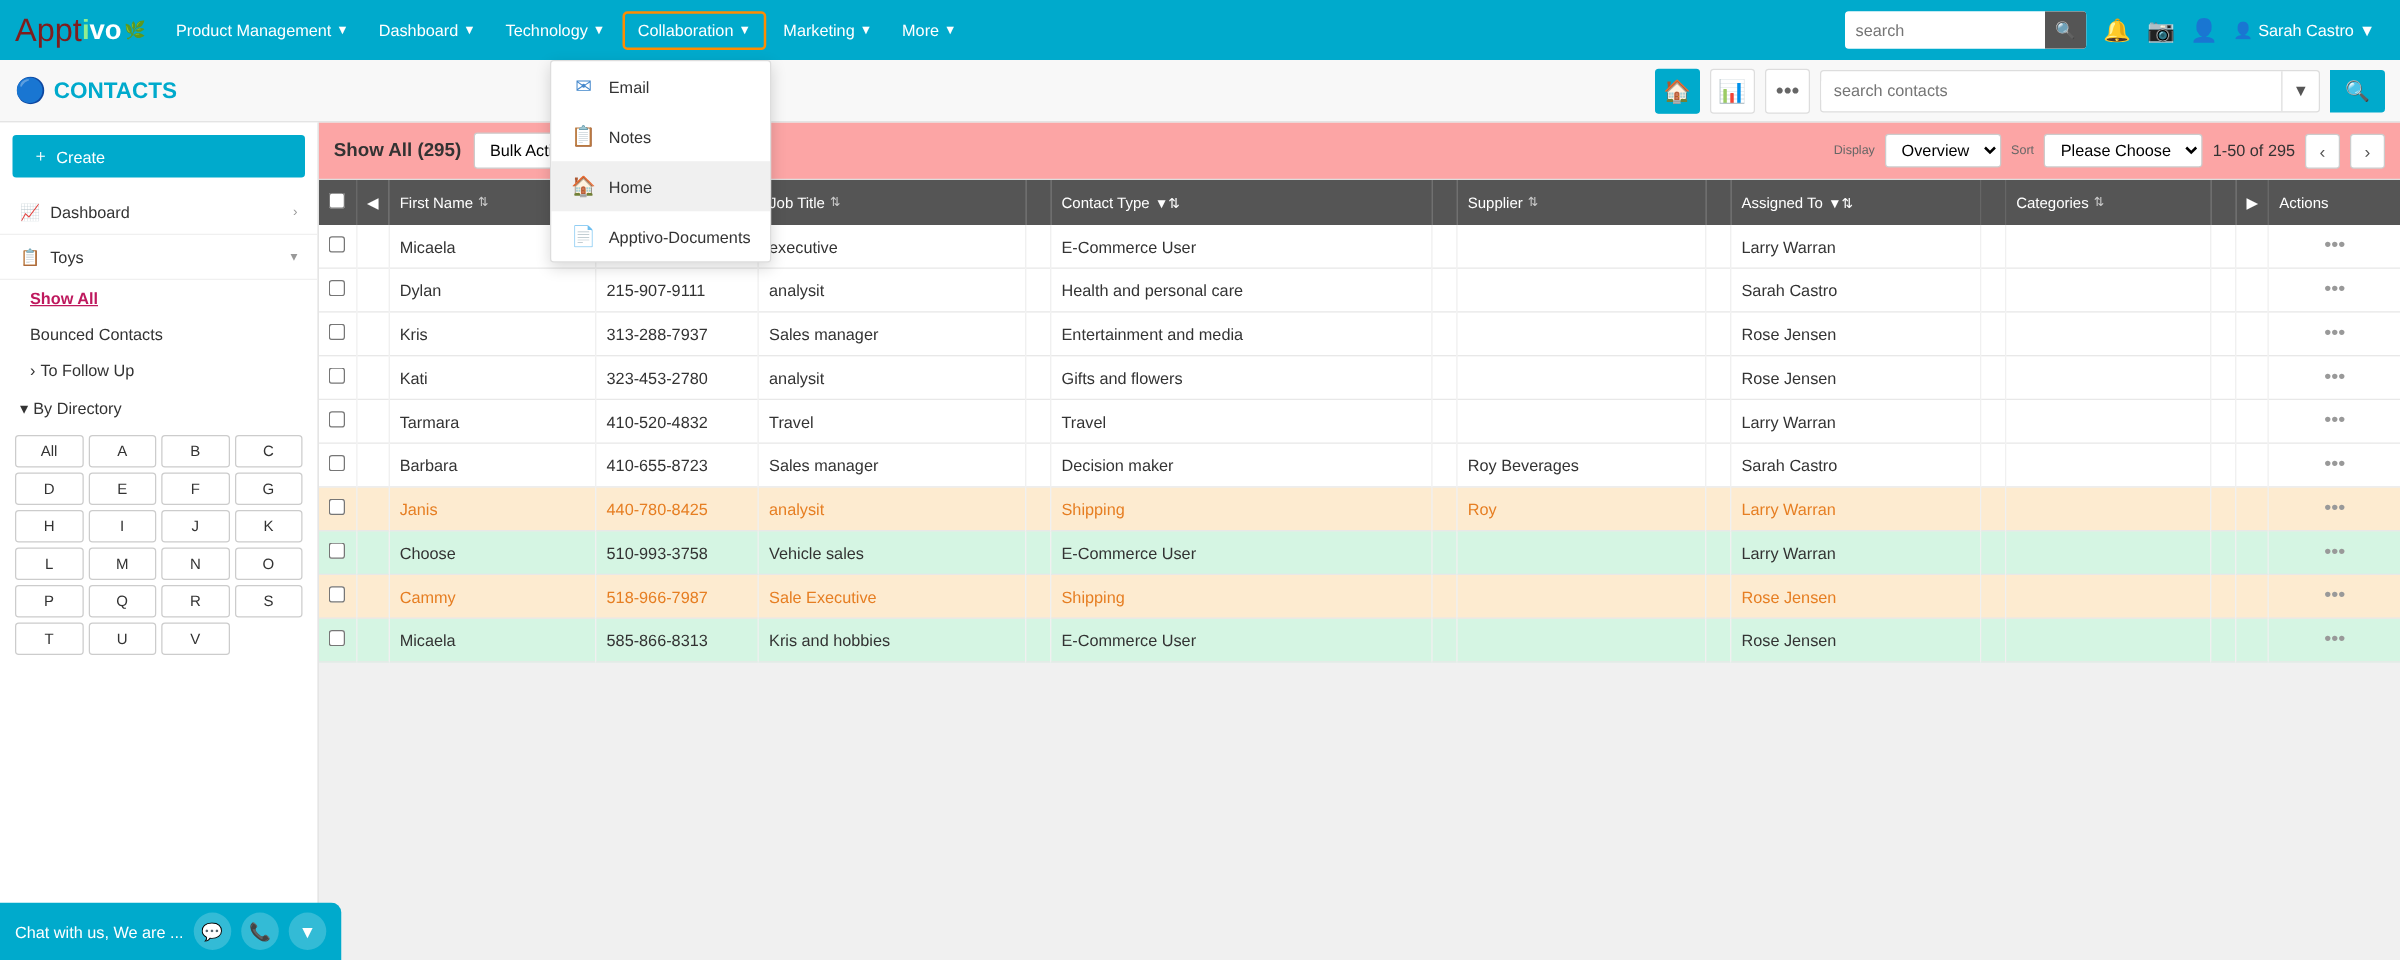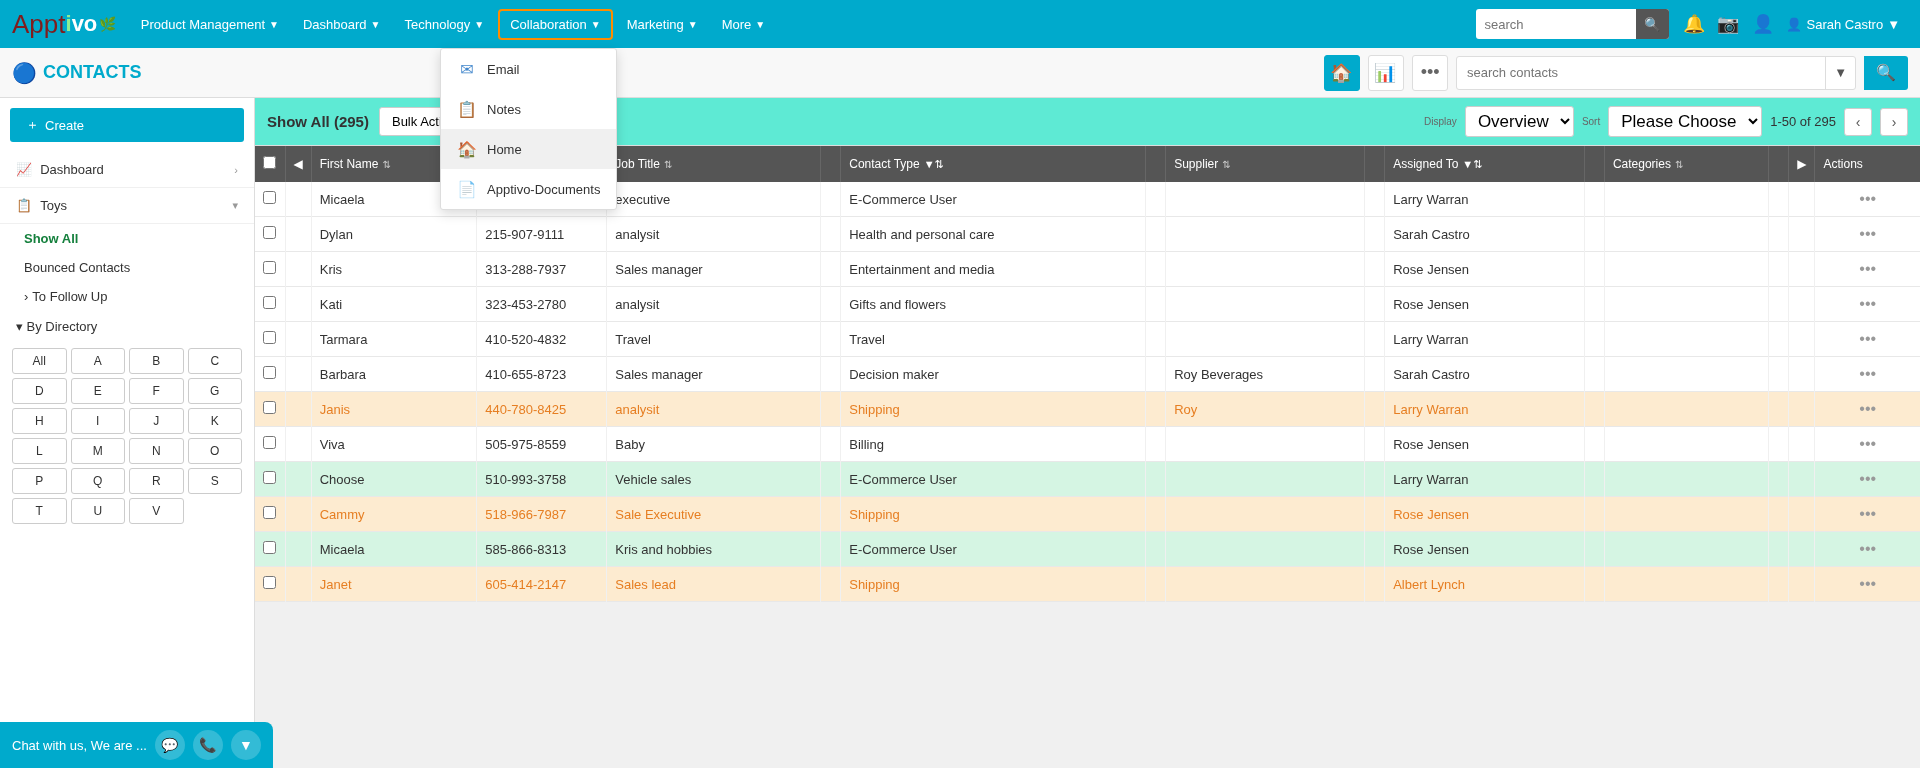--- a/index.html
+++ b/index.html
@@ -224,21 +224,21 @@
       gap: 8px;
     }
     .sidebar-item .arrow { margin-left: auto; font-size: 11px; color: #999; }
     .sidebar-link {
       padding: 7px 16px 7px 24px;
       cursor: pointer;
       color: #333;
       display: block;
       font-size: 13px;
     }
-    .sidebar-link.active { color: #15803d; font-weight: bold; }
+    .sidebar-link.active { color: #be185d; font-weight: bold; text-decoration: underline; }
     .by-directory {
       padding: 8px 16px;
       font-size: 13px;
       color: #333;
       display: flex;
       align-items: center;
       gap: 4px;
       cursor: pointer;
     }
     .directory-grid {
@@ -262,21 +262,21 @@
     .content-area {
       flex: 1;
       overflow: hidden;
       display: flex;
       flex-direction: column;
       position: relative;
     }
 
     
     .content-toolbar {
-      background: #5eead4;
+      background: #fca5a5;
       border-bottom: 1px solid #ddd;
       padding: 8px 12px;
       display: flex;
       align-items: center;
       gap: 10px;
     }
     .show-all-label {
       font-size: 15px;
       font-weight: bold;
       color: #333;
@@ -296,23 +296,24 @@
     .display-sort-area {
       display: flex;
       align-items: center;
       gap: 8px;
     }
     .display-label { color: #666; font-size: 10px; }
     .display-select, .sort-select {
       border: 1px solid #ccc;
       border-radius: 3px;
       padding: 4px 8px;
-      font-size: 17px;
-      background: white;
-      cursor: pointer;
+      font-size: 13px;
+      background: white;
+      cursor: pointer;
+      text-align: center;
     }
     .pagination-info { font-size: 13px; color: #333; }
     .pagination-btn {
       background: white;
       border: 1px solid #ccc;
       border-radius: 3px;
       width: 28px;
       height: 28px;
       cursor: pointer;
       display: flex;
@@ -753,40 +754,20 @@
     <td></td>
     <td class="orange-text" style="color:#e67e22">Roy</td>
     <td></td>
     <td class="orange-text" style="color:#e67e22">Larry Warran</td>
     <td></td>
     <td></td>
     <td></td>
     <td></td>
     <td class="row-actions">•••</td>
   </tr>
-            <tr>
-    <td class="checkbox-cell">
-      <input type="checkbox" style="">
-    </td>
-    <td></td>
-    <td class="" style="color:">Viva</td>
-    <td class="" style="color:">505-975-8559</td>
-    <td class="" style="color:">Baby</td>
-    <td></td>
-    <td class="" style="color:">Billing</td>
-    <td></td>
-    <td class="" style="color:"></td>
-    <td></td>
-    <td class="" style="color:">Rose Jensen</td>
-    <td></td>
-    <td></td>
-    <td></td>
-    <td></td>
-    <td class="row-actions">•••</td>
-  </tr>
             <tr class="green-row">
     <td class="checkbox-cell">
       <input type="checkbox" style="">
     </td>
     <td></td>
     <td class="" style="color:">Choose</td>
     <td class="" style="color:">510-993-3758</td>
     <td class="" style="color:">Vehicle sales</td>
     <td></td>
     <td class="" style="color:">E-Commerce User</td>
@@ -827,40 +808,20 @@
     <td></td>
     <td class="" style="color:">Micaela</td>
     <td class="" style="color:">585-866-8313</td>
     <td class="" style="color:">Kris and hobbies</td>
     <td></td>
     <td class="" style="color:">E-Commerce User</td>
     <td></td>
     <td class="" style="color:"></td>
     <td></td>
     <td class="" style="color:">Rose Jensen</td>
-    <td></td>
-    <td></td>
-    <td></td>
-    <td></td>
-    <td class="row-actions">•••</td>
-  </tr>
-            <tr class="orange-row">
-    <td class="checkbox-cell">
-      <input type="checkbox" style="">
-    </td>
-    <td></td>
-    <td class="orange-text" style="color:#e67e22">Janet</td>
-    <td class="orange-text" style="color:#e67e22">605-414-2147</td>
-    <td class="orange-text" style="color:#e67e22">Sales lead</td>
-    <td></td>
-    <td class="orange-text" style="color:#e67e22">Shipping</td>
-    <td></td>
-    <td class="orange-text" style="color:#e67e22"></td>
-    <td></td>
-    <td class="orange-text" style="color:#e67e22">Albert Lynch</td>
     <td></td>
     <td></td>
     <td></td>
     <td></td>
     <td class="row-actions">•••</td>
   </tr>
           </tbody>
       </table>
     </div>
   </div>

